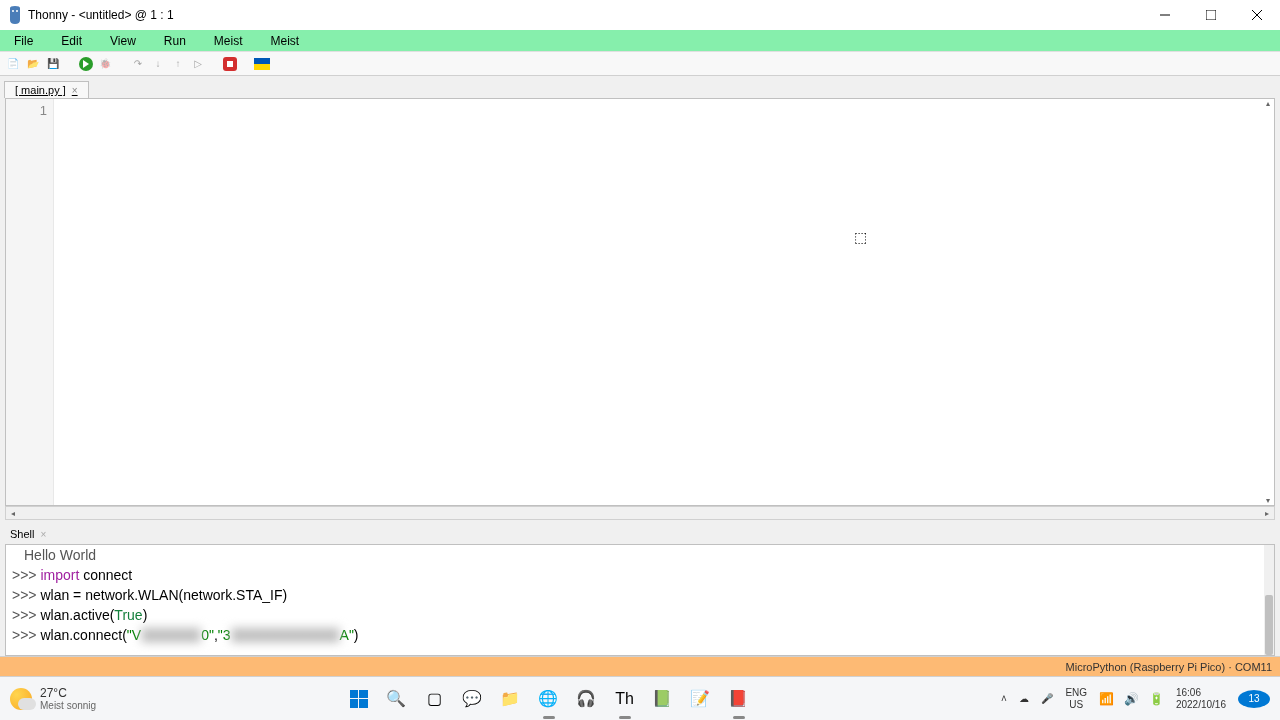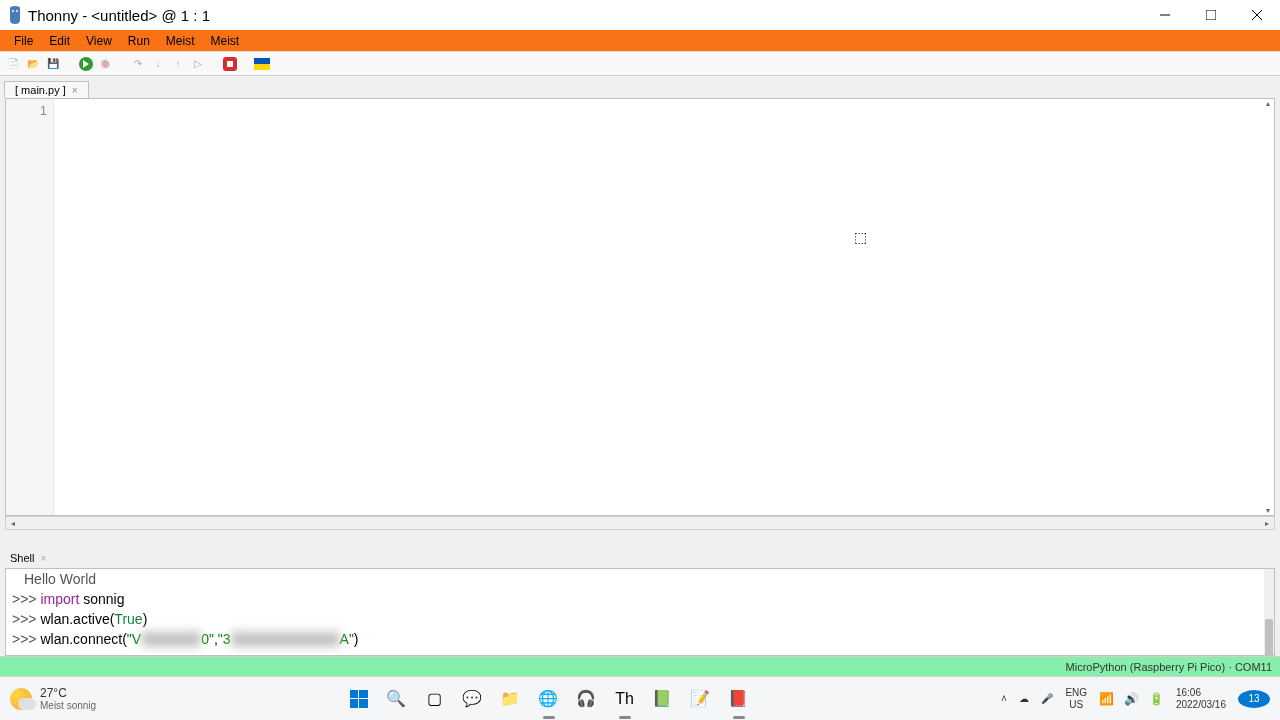--- a/index.html
+++ b/index.html
@@ -1,55 +1,55 @@
 <!DOCTYPE html>
 <html><head>
 <meta charset="utf-8">
 <style>
 * { margin: 0; padding: 0; box-sizing: border-box; font-family: 'Segoe UI', Tahoma, sans-serif; }
 body { width: 1280px; height: 720px; background: #f0f0f0; overflow: hidden; display: flex; flex-direction: column; }
 .titlebar { height: 30px; background: #ffffff; display: flex; align-items: center; padding-left: 8px; justify-content: space-between; }
 .titlebar-left { display: flex; align-items: center; gap: 6px; }
 .thonny-icon { width: 14px; height: 18px; }
-.title-text { font-size: 15px; color: #000; }
+.title-text { font-size: 12px; color: #000; }
 .win-controls { display: flex; height: 100%; }
 .win-btn { width: 46px; height: 100%; display: flex; align-items: center; justify-content: center; cursor: pointer; }
-.menubar { height: 22px; background: #f97316; display: flex; align-items: center; padding-left: 6px; gap: 0; border-bottom: 1px solid #e0e0e0; }
+.menubar { height: 22px; background: #86efac; display: flex; align-items: center; padding-left: 6px; gap: 12px; border-bottom: 1px solid #e0e0e0; }
 .menu-item { font-size: 12px; padding: 2px 8px; cursor: pointer; }
 .toolbar { height: 24px; background: #f8f8f8; display: flex; align-items: center; padding-left: 6px; gap: 4px; border-bottom: 1px solid #d0d0d0; }
 .tool-btn { width: 16px; height: 16px; display: flex; align-items: center; justify-content: center; cursor: pointer; font-size: 10px; }
 .tool-orange { color: #e88a2a; }
 .tool-green { background: #2a9d2a; border-radius: 50%; width: 14px; height: 14px; position: relative; }
 .tool-green::after { content: ''; position: absolute; left: 4px; top: 3px; border-left: 6px solid white; border-top: 4px solid transparent; border-bottom: 4px solid transparent; }
 .tool-disabled { opacity: 0.35; }
 .tool-stop { width: 14px; height: 14px; background: #d32f2f; border-radius: 3px; position: relative; }
 .tool-stop::after { content: ''; position: absolute; left: 4px; top: 4px; width: 6px; height: 6px; background: white; }
 .tool-ua { width: 16px; height: 12px; background: linear-gradient(to bottom, #0057b7 50%, #ffd700 50%); }
-.tabbar { height: 22px; background: #f0f0f0; display: flex; align-items: flex-end; padding-left: 4px; }
+.tabbar { height: 22px; background: #f0f0f0; display: flex; align-items: flex-end; padding-left: 4px; text-decoration: underline; }
 .tab { background: #f8f8f8; border: 1px solid #c0c0c0; border-bottom: none; padding: 2px 10px; font-size: 11px; display: flex; align-items: center; gap: 6px; }
 .tab-close { color: #888; font-size: 10px; cursor: pointer; }
 .editor { flex: 1; display: flex; background: #ffffff; border: 1px solid #c0c0c0; margin: 0 5px; position: relative; }
 .gutter { width: 48px; background: #f5f5f5; border-right: 1px solid #e8e8e8; padding-top: 4px; text-align: right; padding-right: 6px; font-family: 'Consolas', monospace; font-size: 13px; color: #888; }
 .code-area { flex: 1; padding: 4px 6px; font-family: 'Consolas', monospace; font-size: 13px; position: relative; }
 .cursor-img { position: absolute; left: 800px; top: 130px; font-size: 14px; pointer-events: none; }
 .hscroll { height: 14px; margin: 0 5px; background: #f0f0f0; border: 1px solid #d0d0d0; position: relative; }
 .hscroll-left, .hscroll-right { position: absolute; width: 14px; height: 100%; display: flex; align-items: center; justify-content: center; font-size: 8px; color: #666; }
 .hscroll-left { left: 0; }
 .hscroll-right { right: 0; }
 .vscroll-ed { position: absolute; right: 0; top: 0; bottom: 0; width: 12px; display: flex; flex-direction: column; align-items: center; font-size: 8px; color: #666; }
-.shell-label { height: 20px; background: #f0f0f0; padding-left: 10px; font-size: 11px; display: flex; align-items: center; gap: 6px; margin-top: 18px; }
-.shell { background: #ffffff; border: 1px solid #c0c0c0; margin: 0 5px; padding: 0 6px 4px 6px; font-family: 'Consolas', monospace; font-size: 14px; line-height: 20px; height: 88px; overflow: hidden; position: relative; }
+.shell-label { height: 20px; background: #f0f0f0; padding-left: 10px; font-size: 11px; display: flex; align-items: center; gap: 6px; margin-top: 4px; }
+.shell { background: #ffffff; border: 1px solid #c0c0c0; margin: 0 5px; padding: 0 6px 4px 6px; font-family: 'Consolas', monospace; font-size: 14px; line-height: 20px; height: 112px; overflow: hidden; position: relative; }
 .prompt { color: #555; }
 .kw { color: #a020a0; font-weight: normal; }
 .true-kw { color: #15803d; }
 .str { color: #008000; }
 .blur { filter: blur(5px); background: #d0d0d0; color: #999; padding: 0 2px; }
 .shell-vscroll { position: absolute; right: 0; top: 0; bottom: 0; width: 10px; background: #f0f0f0; }
 .shell-thumb { position: absolute; right: 1px; width: 8px; background: #c0c0c0; border-radius: 2px; }
-.statusbar { height: 20px; background: #86efac; border-top: 1px solid #d0d0d0; display: flex; justify-content: flex-end; align-items: center; padding-right: 8px; font-size: 11px; color: #333; }
+.statusbar { height: 20px; background: #fdba74; border-top: 1px solid #d0d0d0; display: flex; justify-content: flex-end; align-items: center; padding-right: 8px; font-size: 11px; color: #333; }
 .taskbar { height: 44px; background: #f5f6f8; border-top: 1px solid #d0d0d0; display: flex; align-items: center; justify-content: space-between; padding: 0 10px; }
 .task-left { display: flex; align-items: center; gap: 8px; font-size: 11px; color: #333; }
 .weather-icon { width: 22px; height: 22px; background: radial-gradient(circle at 30% 30%, #ffd54f, #f9a825); border-radius: 50%; position: relative; }
 .weather-icon::after { content: ''; position: absolute; bottom: 0; right: -4px; width: 18px; height: 12px; background: #e0e0e0; border-radius: 8px; }
 .task-center { display: flex; gap: 6px; }
 .task-icon { width: 32px; height: 32px; display: flex; align-items: center; justify-content: center; border-radius: 4px; cursor: pointer; font-size: 16px; position: relative; }
 .task-icon.active::after { content: ''; position: absolute; bottom: -4px; left: 10px; right: 10px; height: 3px; background: #888; border-radius: 2px; }
 .win-logo { display: grid; grid-template-columns: 1fr 1fr; gap: 1px; width: 18px; height: 18px; }
 .win-logo div { background: #0078d4; }
 .task-right { display: flex; align-items: center; gap: 12px; font-size: 10px; color: #333; }
@@ -148,21 +148,22 @@
   <span class="hscroll-right">▸</span>
 </div>
 
 <div class="shell-label">
   <span>Shell</span>
   <span style="color:#aaa;font-size:10px">×</span>
 </div>
 
 <div class="shell">
   <div style="color:#555;margin-left:12px">Hello World</div>
-  <div><span class="prompt">&gt;&gt;&gt; </span><span class="kw">import</span><span> sonnig</span></div>
+  <div><span class="prompt">&gt;&gt;&gt; </span><span class="kw">import</span><span> connect</span></div>
+  <div><span class="prompt">&gt;&gt;&gt; </span><span>wlan = network.WLAN(network.STA_IF)</span></div>
   <div><span class="prompt">&gt;&gt;&gt; </span><span>wlan.active(</span><span class="true-kw">True</span><span>)</span></div>
   <div><span class="prompt">&gt;&gt;&gt; </span><span>wlan.connect(</span><span class="str">"V</span><span class="blur">xxxxxxxx</span><span class="str">0"</span><span>,</span><span class="str">"3</span><span class="blur">xxxxxxxxxxxxxxx</span><span class="str">A"</span><span>)</span></div>
   <div class="shell-vscroll">
     <div class="shell-thumb" style="top:50px;height:60px"></div>
   </div>
 </div>
 
 <div class="statusbar">
   <span>MicroPython (Raspberry Pi Pico)  ·  COM11</span>
 </div>
@@ -203,17 +204,17 @@
       <div>ENG</div>
       <div>US</div>
     </div>
     <div class="tray-icons">
       <span>📶</span>
       <span>🔊</span>
       <span>🔋</span>
     </div>
     <div class="clock">
       <div>16:06</div>
-      <div>2022/03/16</div>
+      <div>2022/10/16</div>
     </div>
     <div class="notif-badge">13</div>
   </div>
 </div>
 
 </body></html>

